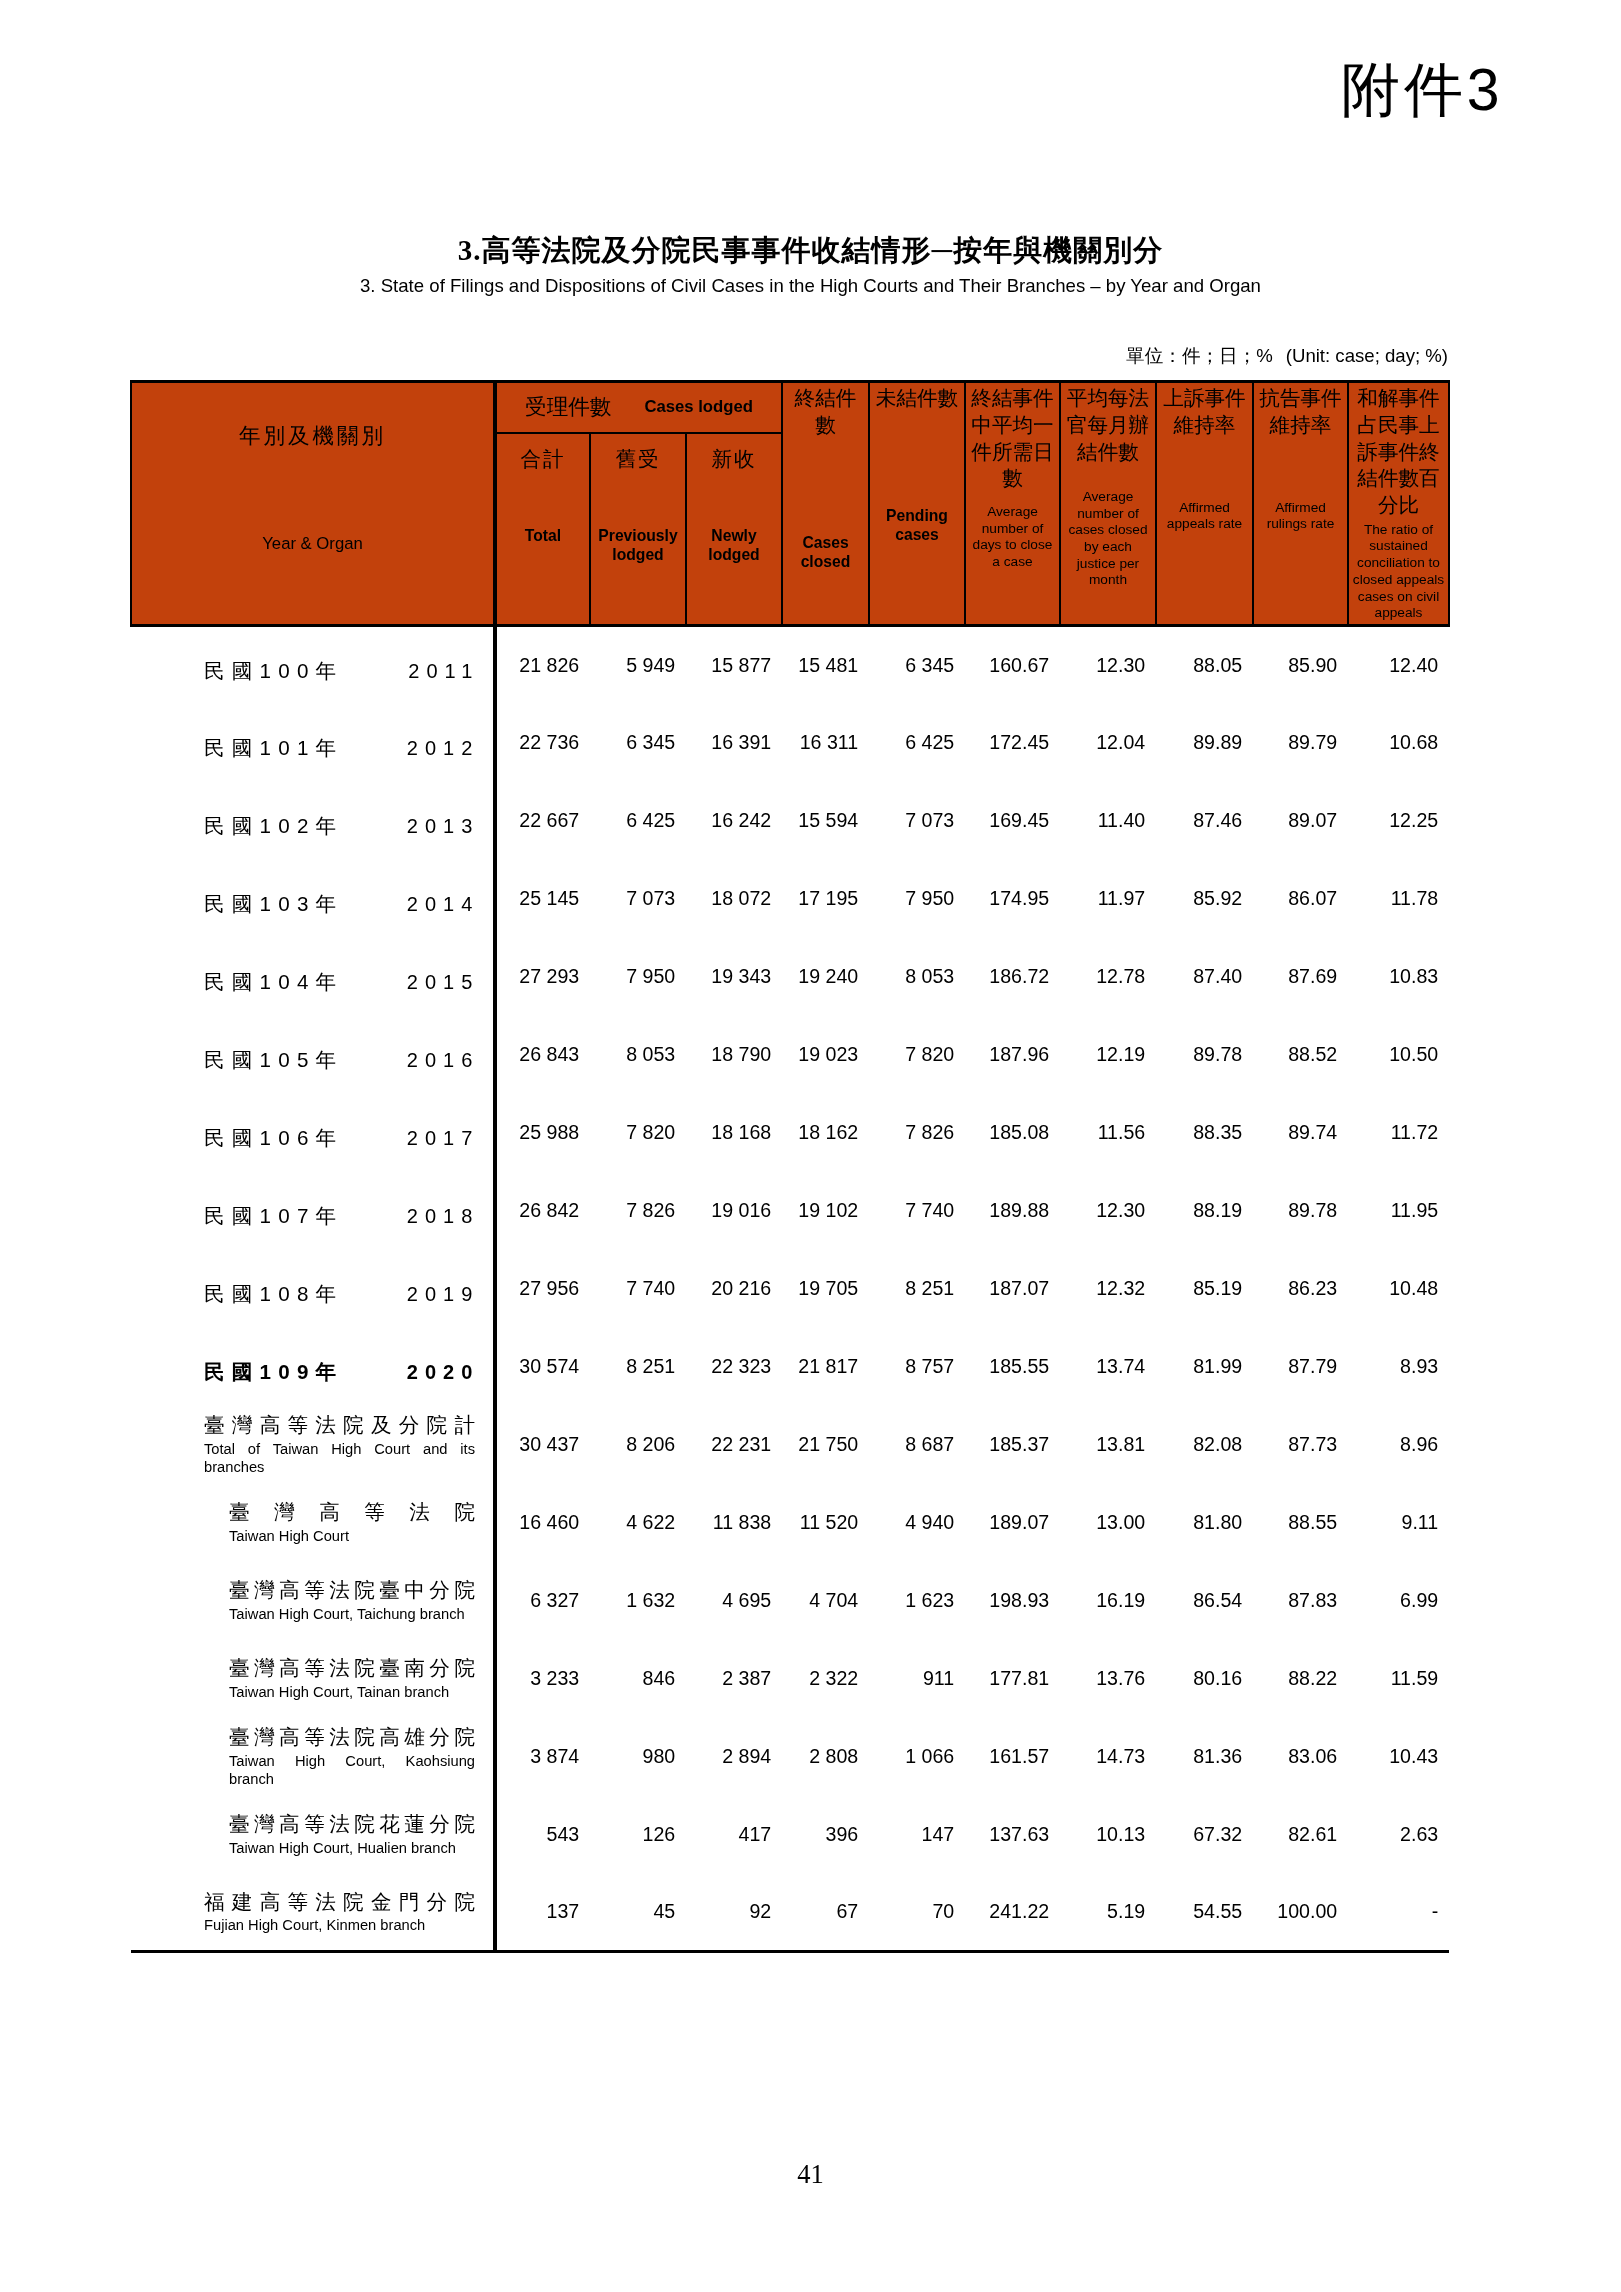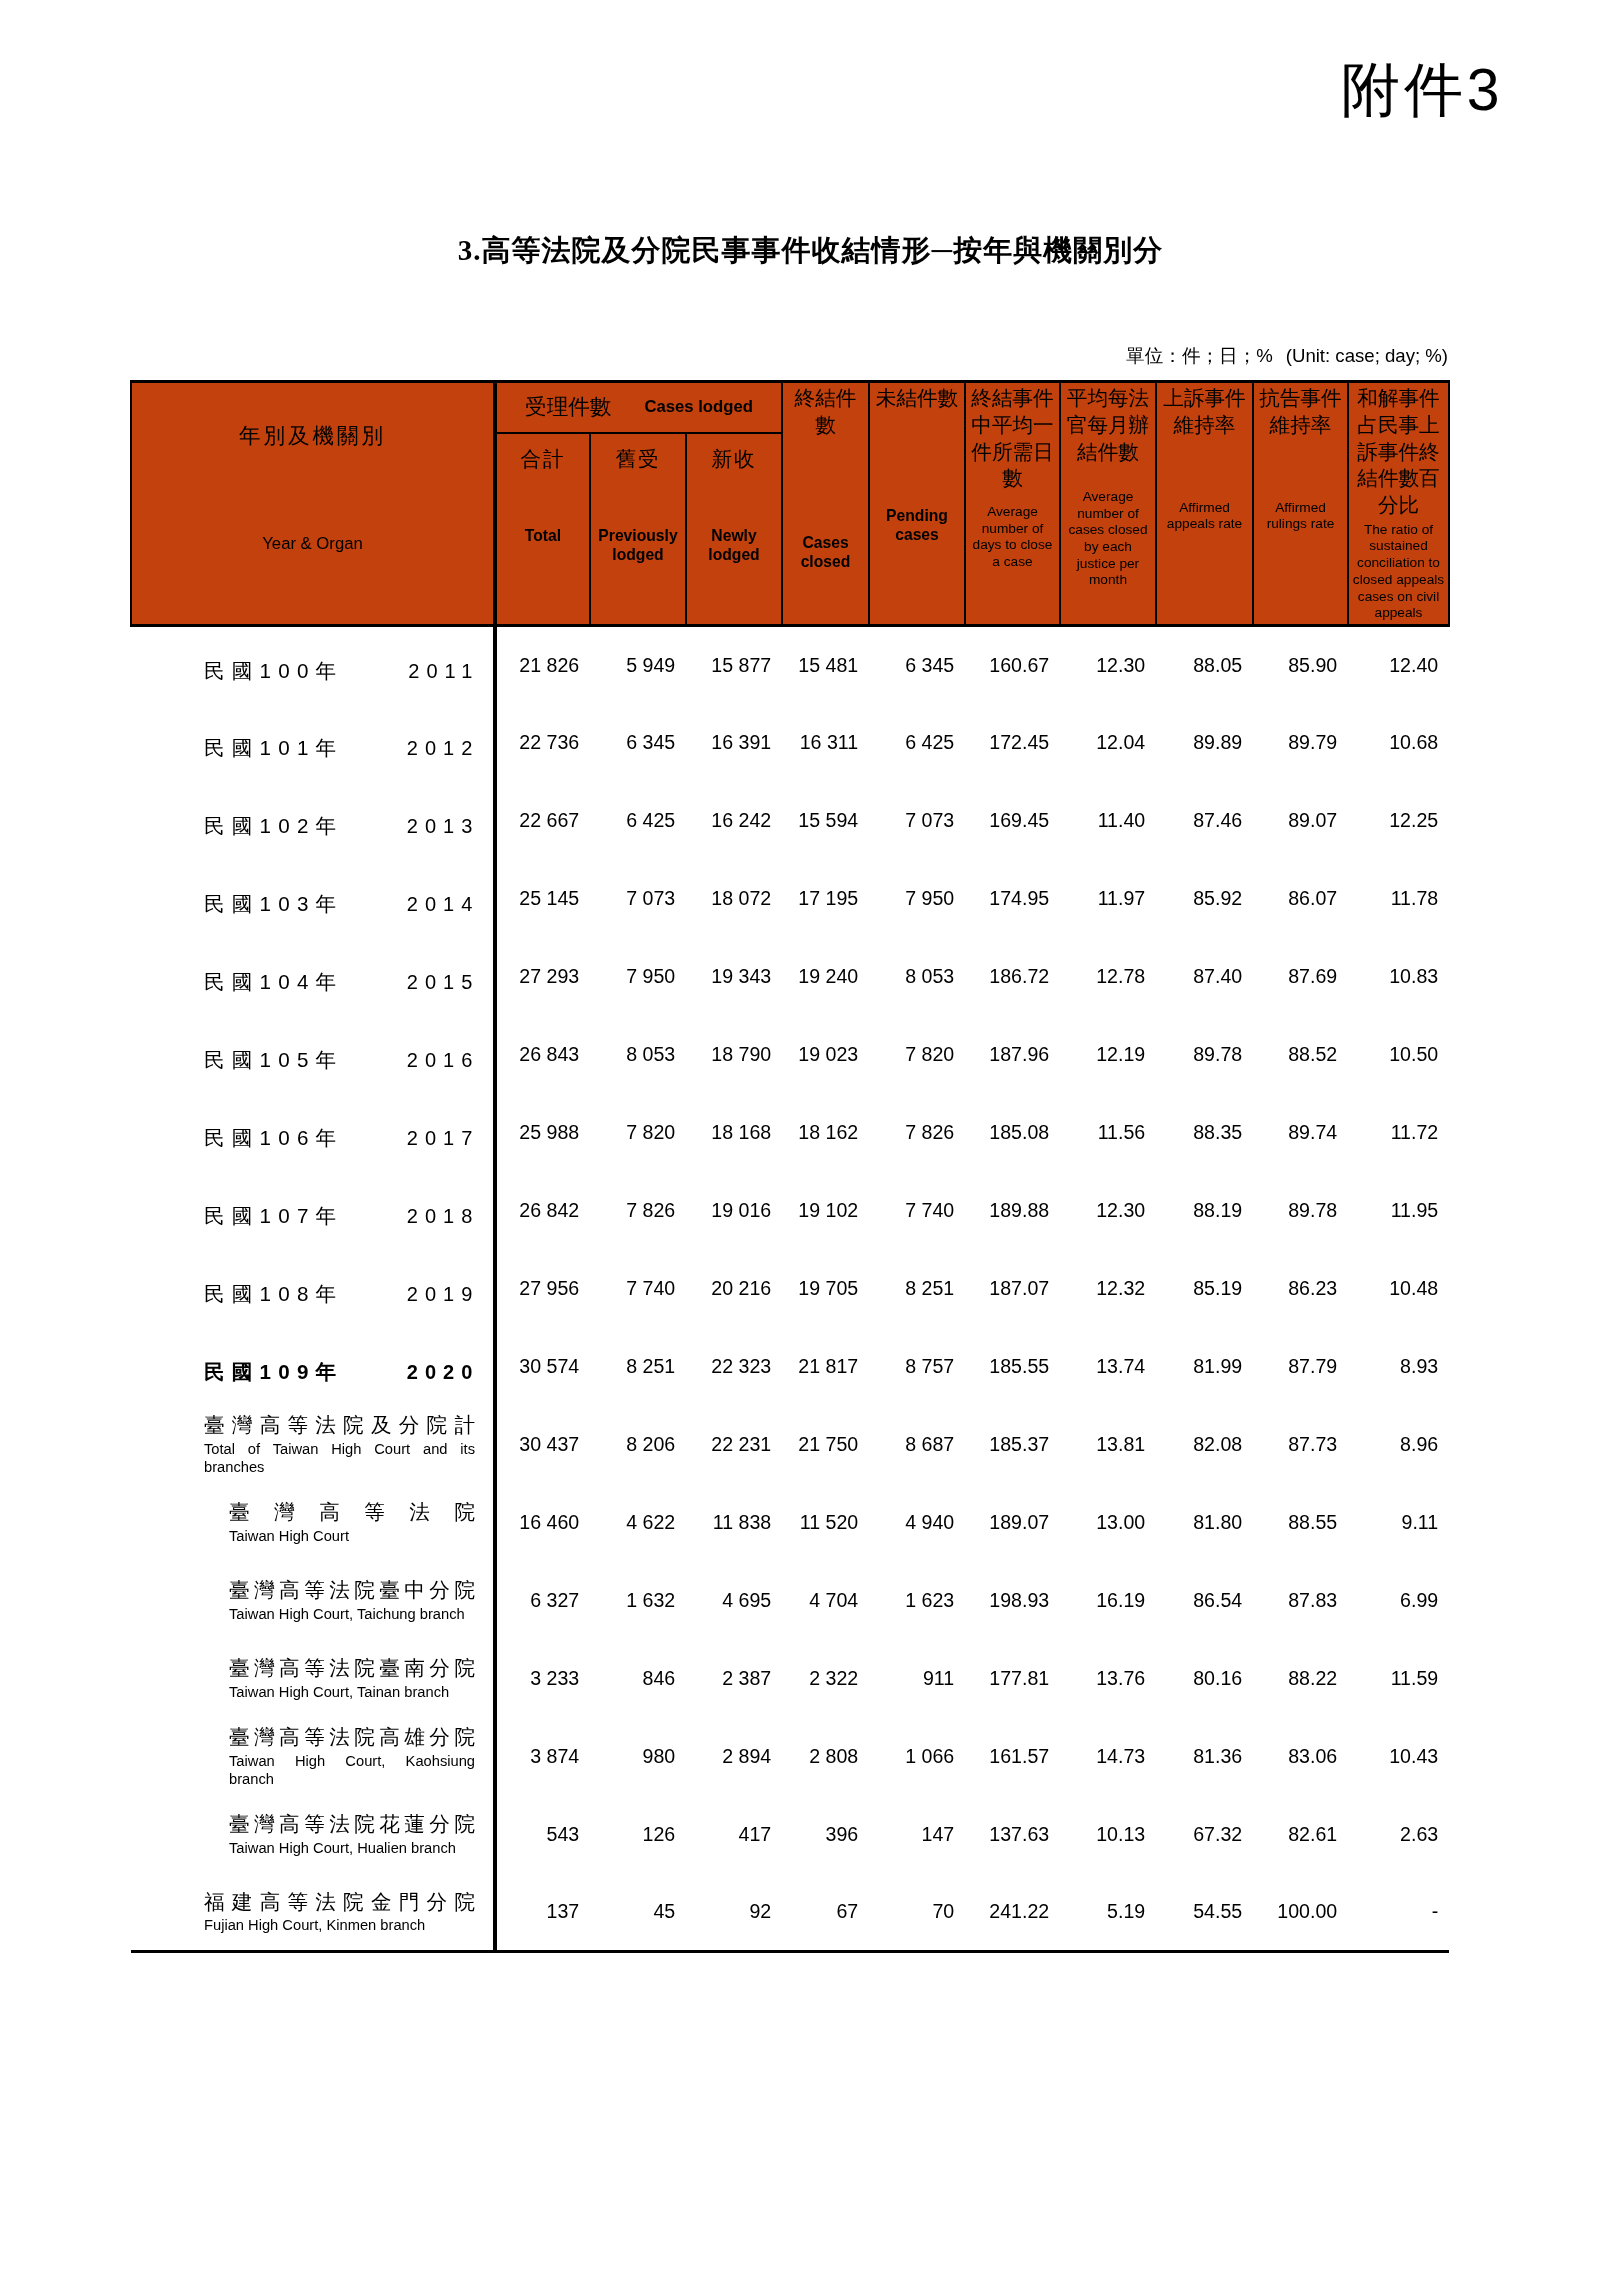--- a/index.html
+++ b/index.html
@@ -60,20 +60,21 @@
             font-family:"Liberation Serif","DejaVu Serif",serif;font-size:26.5px;}
 </style>
 </head>
 <body>
 
 <div class="page">
 
   <div class="attachment">附件3</div>
 
   <div class="title-zh">3.高等法院及分院民事事件收結情形─按年與機關別分</div>
+  <div class="title-en">3. State of Filings and Dispositions of Civil Cases in the High Courts and Their Branches – by Year and Organ</div>
 
   <div class="unit-note">
     <span class="u-zh">單位：件；日；%</span>
     <span class="u-en">(Unit: case; day; %)</span>
   </div>
 
   <div class="tbl-wrap">
     <table>
       <colgroup>
         <col style="width:364px">
@@ -470,15 +471,16 @@
             <td class="num">241.22</td>
             <td class="num">5.19</td>
             <td class="num">54.55</td>
             <td class="num">100.00</td>
             <td class="num">-</td>
           </tr>
         </tbody>
     </table>
   </div>
 
+  <div class="page-num">41</div>
 
 </div>
 
 
 </body></html>

